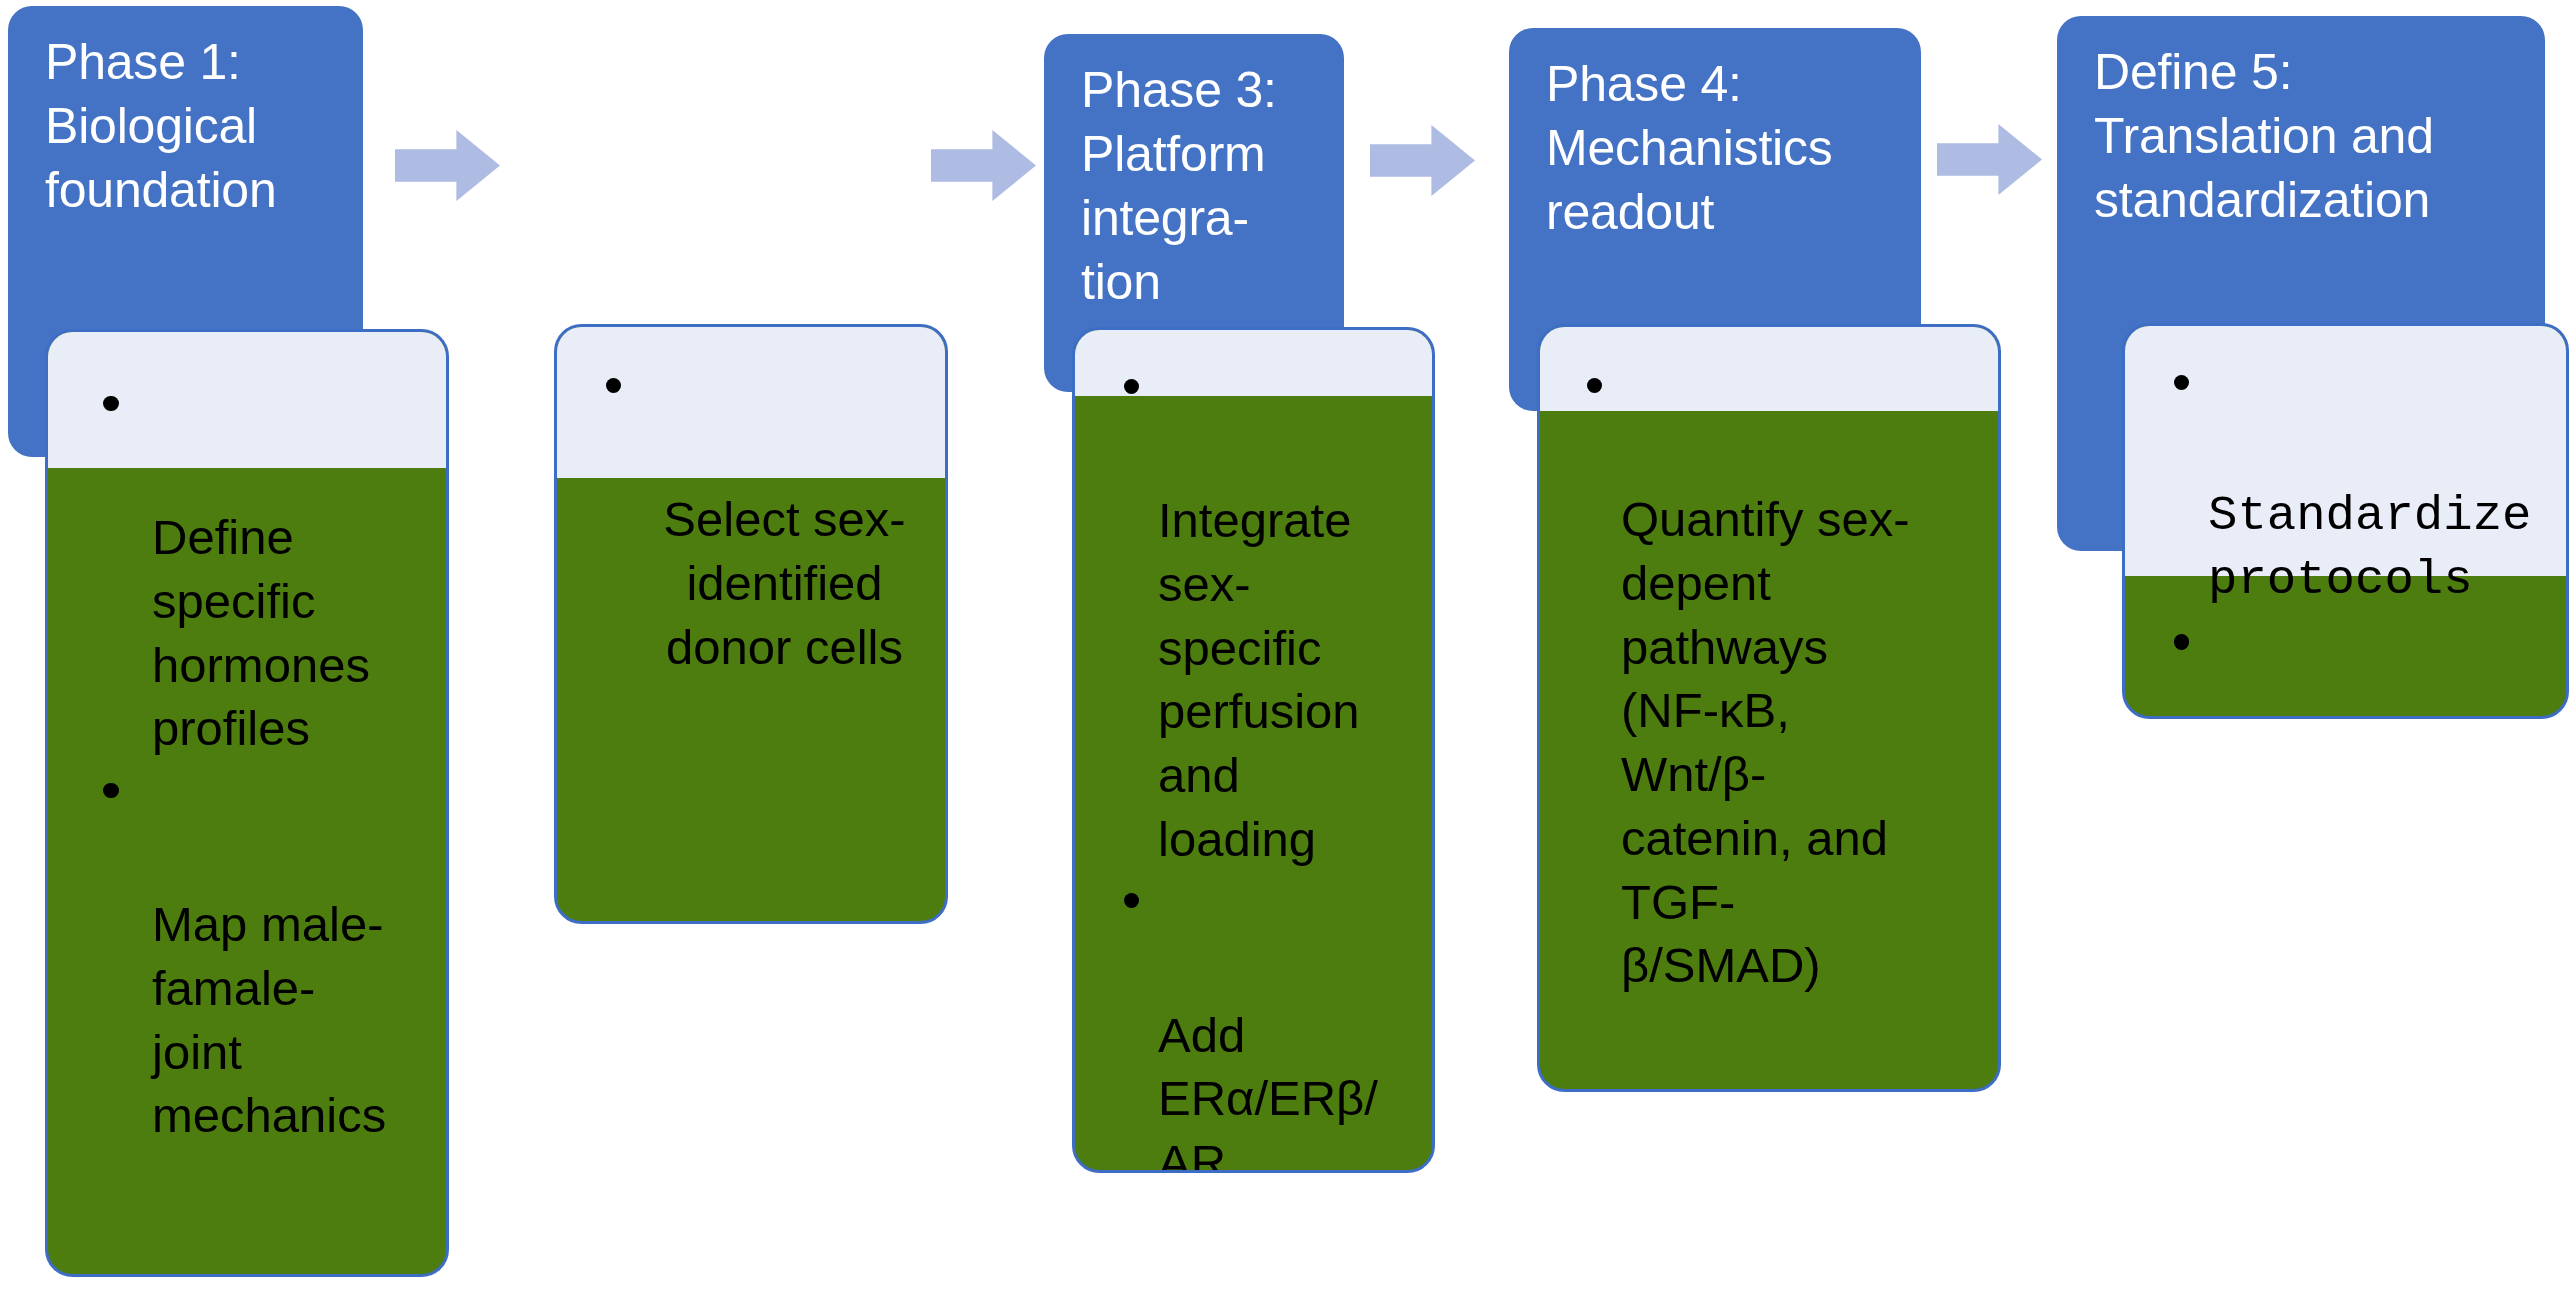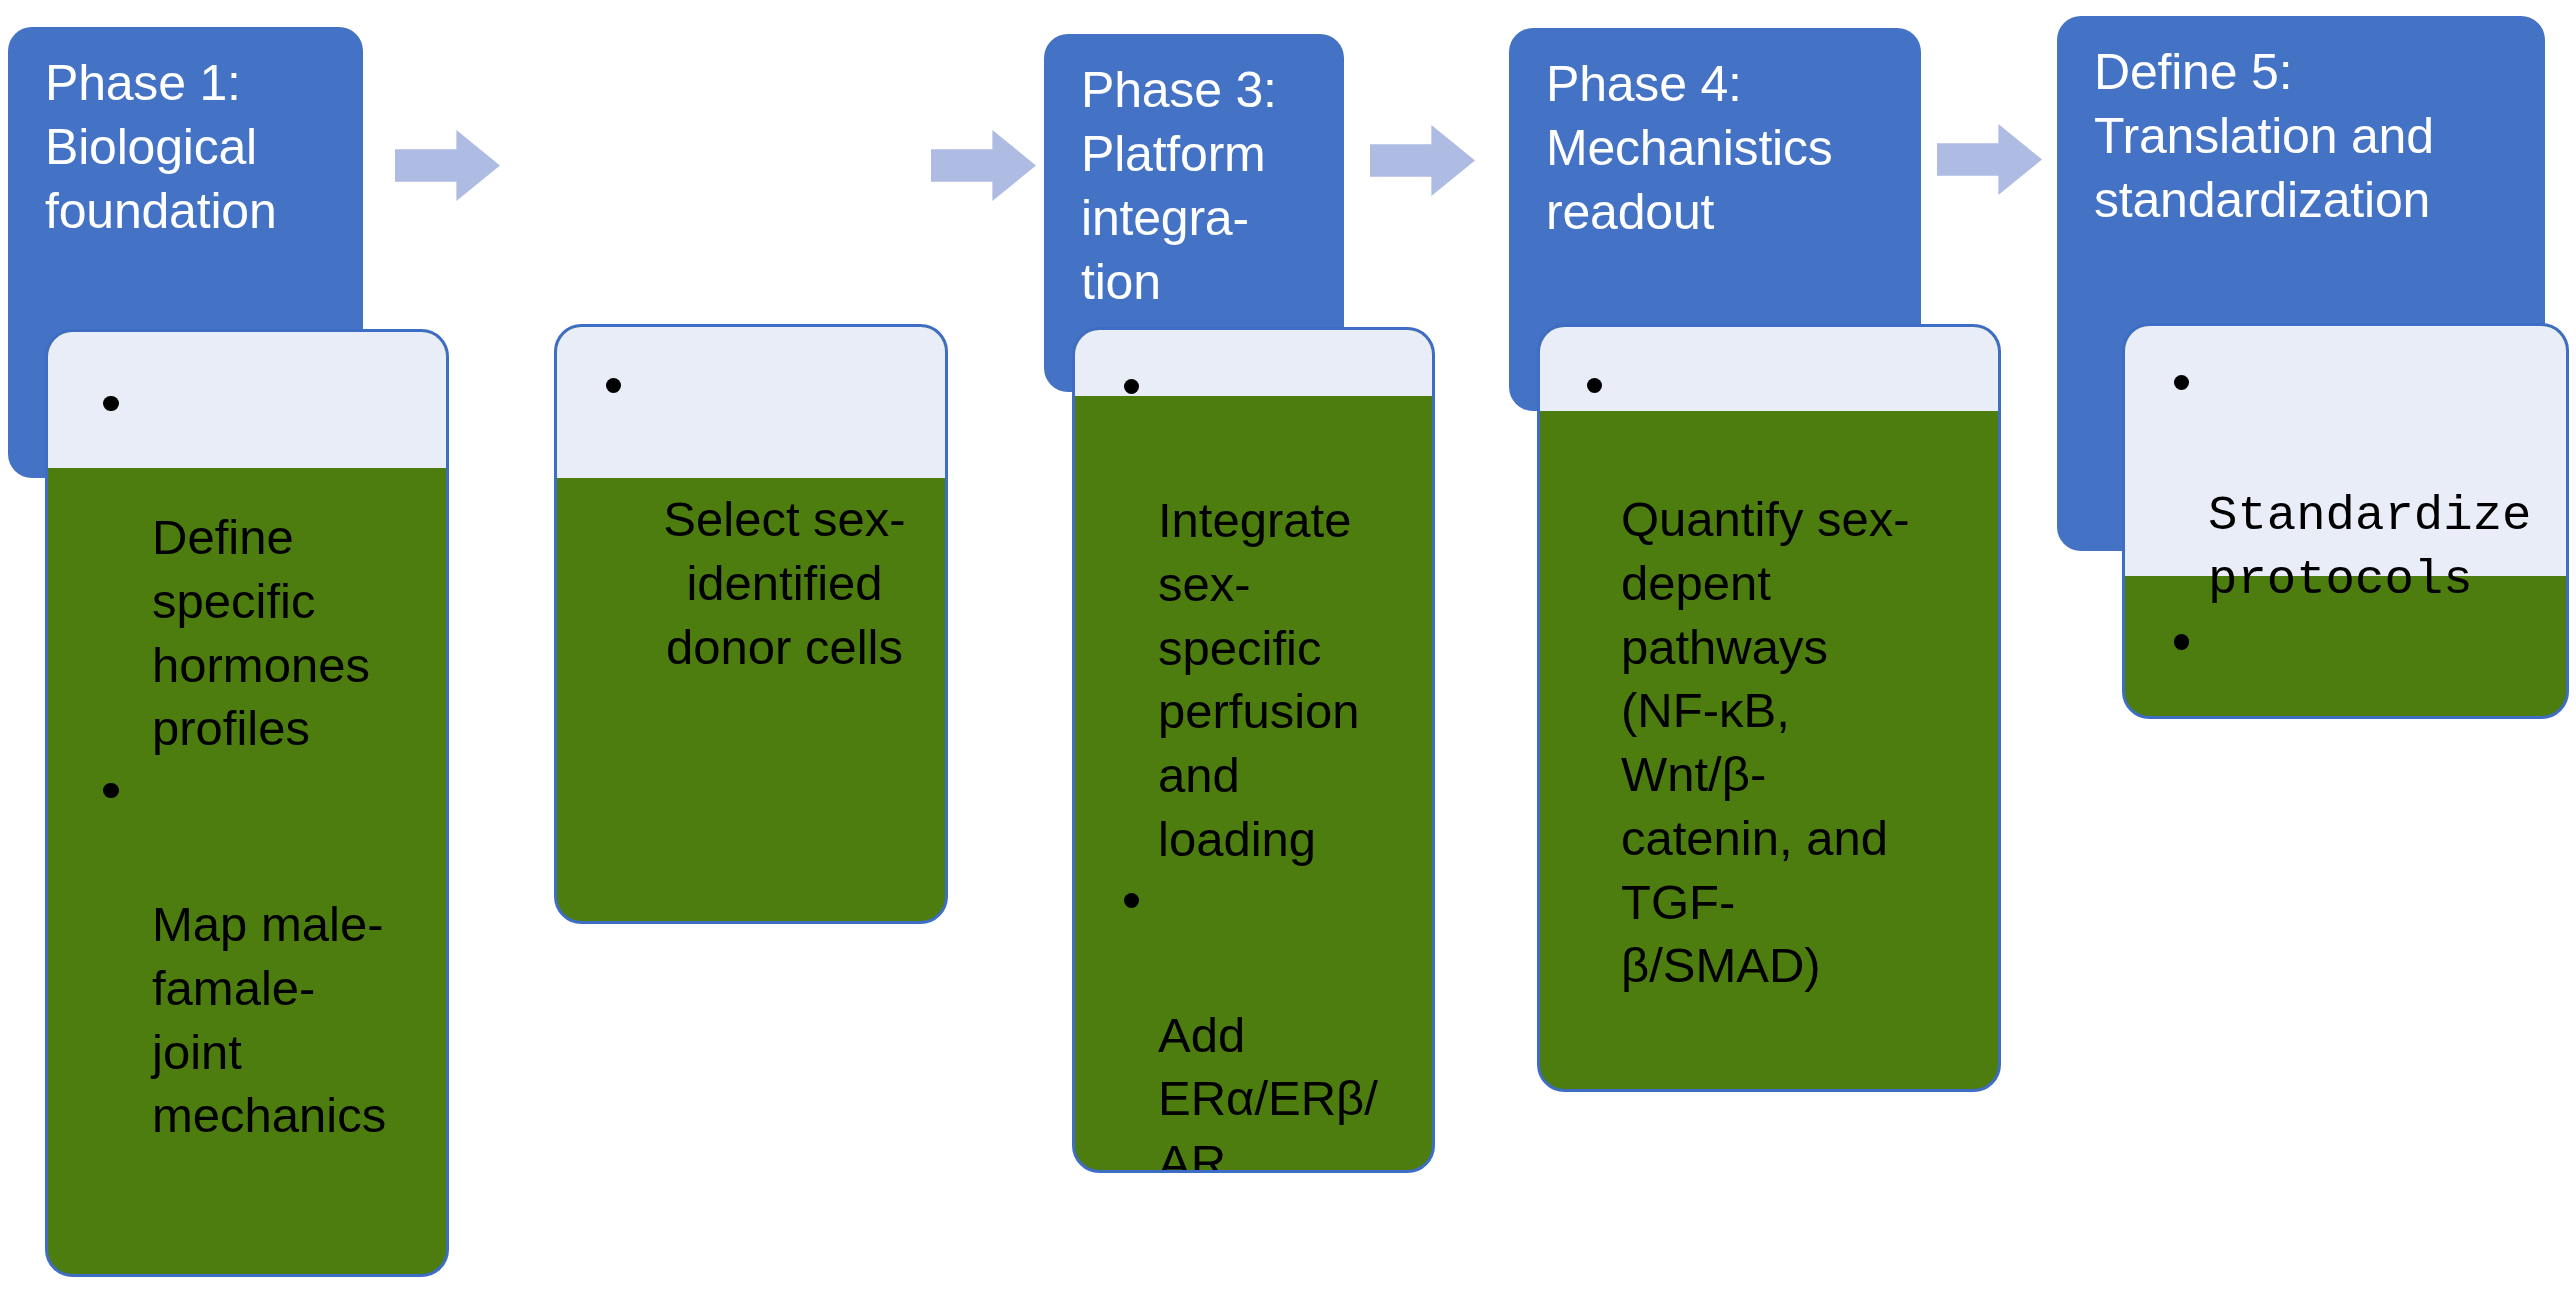--- a/index.html
+++ b/index.html
@@ -95,21 +95,21 @@
     position: absolute;
     z-index: 2;
   }
   .arrow svg { display: block; }
 </style>
 </head>
 <body>
 
 <div id="canvas">
 
-  <div class="phase-header" style="left:8px; top:27px; width:355px; height:451px;">
+  <div class="phase-header" style="left:8px; top:6px; width:355px; height:451px;">
     <div class="phase-header-label">Phase 1:
 Biological
 foundation</div>
   </div>
   <div class="phase-card" style="left:45px; top:329px; width:404px; height:948px;">
     <div class="card-tint" style="height:136px;"></div>
     <ul class="bullets wide-bullet" style="margin:47px 19.5px 0 52px;">
       <li>
         <span class="dot"></span>
         <span>Define

